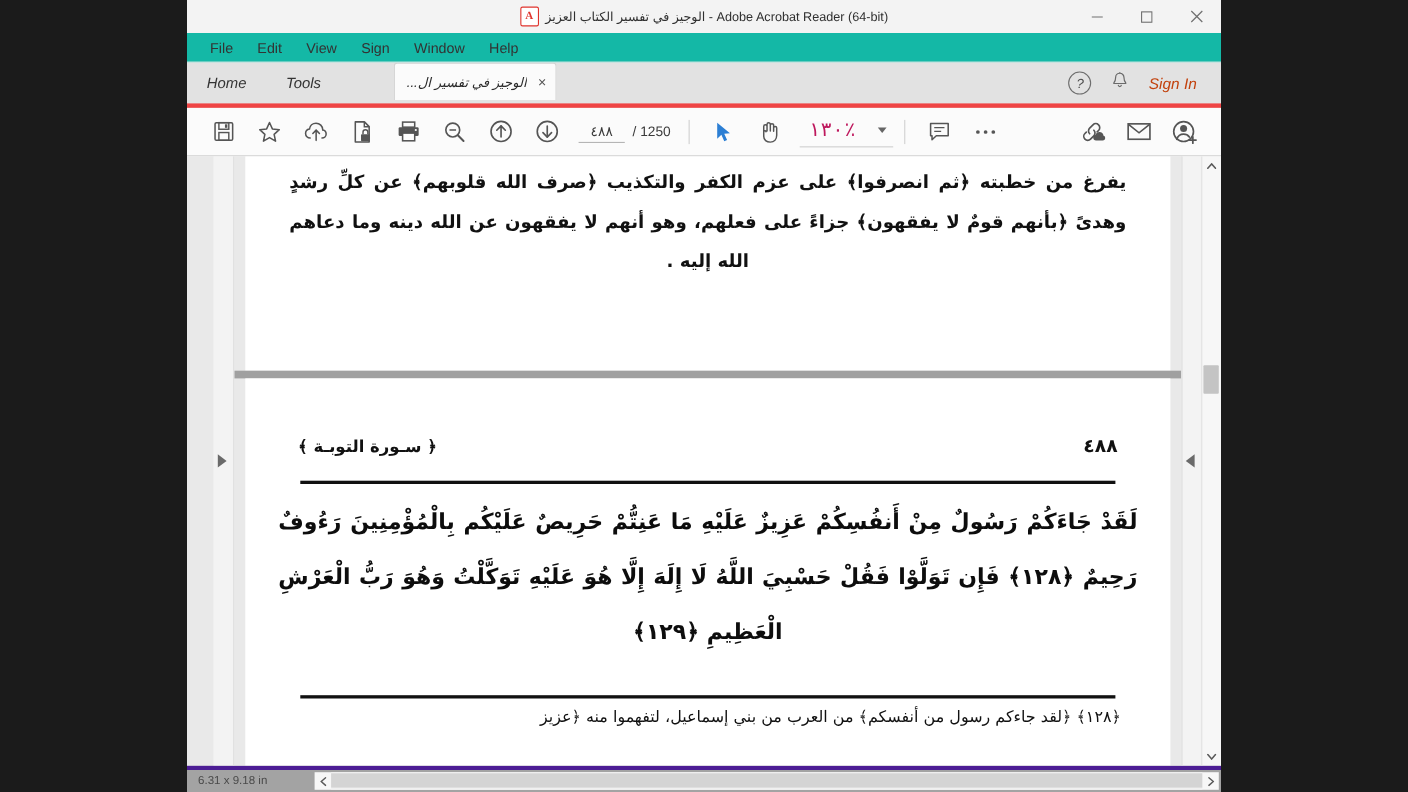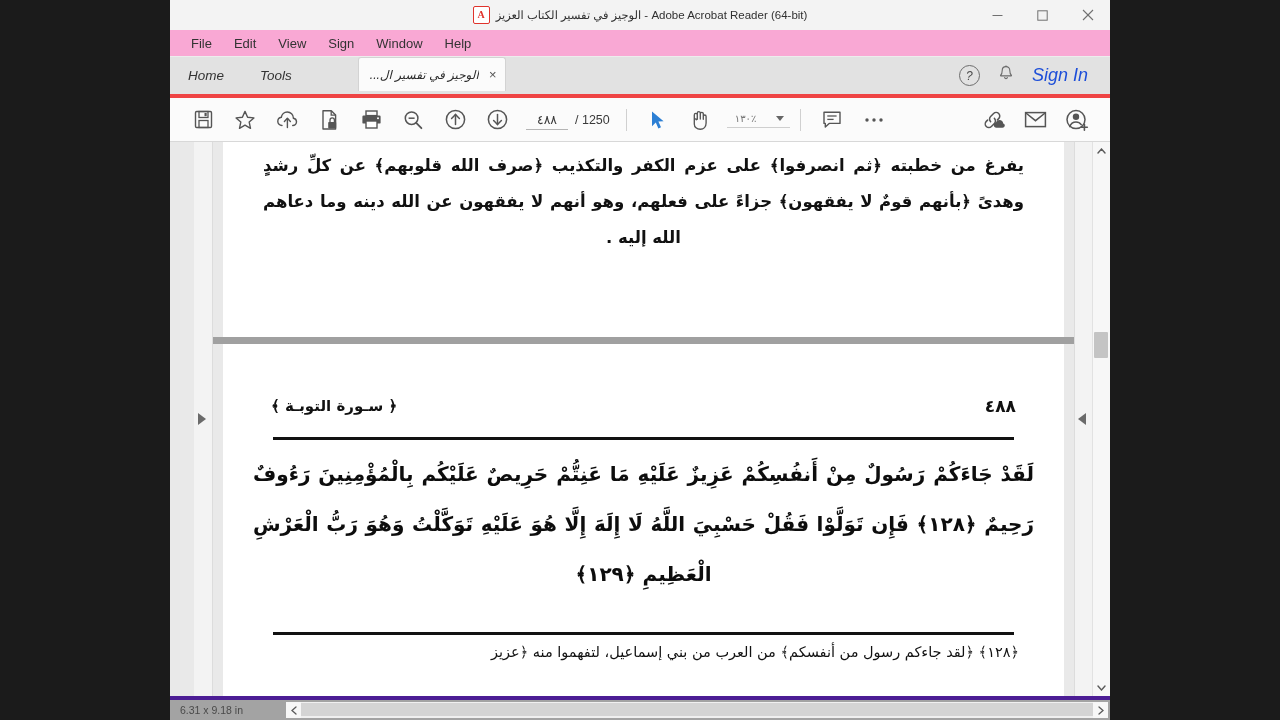--- a/index.html
+++ b/index.html
@@ -33,21 +33,21 @@
     font-size:10px;color:#e0332c;font-weight:bold;line-height:1;
     font-family:"Liberation Serif", serif;background:#fff;
   }
   .title-text{font-size:11.5px;color:#303030;white-space:nowrap;}
   .wincontrols{margin-left:auto;display:flex;height:30px;z-index:3;}
   .wc{width:45px;height:30px;display:flex;align-items:center;justify-content:center;}
   .wc svg{display:block;}
 
   
   .menubar{
-    height:26px;background:#f9a8d4;display:flex;align-items:center;
+    height:26px;background:#14b8a6;display:flex;align-items:center;
     padding-left:10px;gap:0px;flex:none;border-bottom:1px solid #ededed;
   }
   .menuitem{
     font-size:13px;color:#333;padding:3px 11px;border-radius:2px;white-space:nowrap;
   }
 
   
   .tabbar{
     height:37px;background:#e2e2e2;display:flex;align-items:flex-start;flex:none;
     position:relative;border-bottom:4px solid #ef4444;font-style:italic;
@@ -70,41 +70,41 @@
   .tab-close{font-size:13px;color:#555;line-height:1;}
   .tabbar-right{
     margin-left:auto;display:flex;align-items:center;gap:18px;
     padding-right:22px;height:37px;
   }
   .circ-q{
     width:19px;height:19px;border-radius:50%;border:1.4px solid #6d6d6d;
     display:flex;align-items:center;justify-content:center;
     font-size:12px;color:#4a4a4a;line-height:1;
   }
-  .signin{font-size:18px;color:#1d4ed8;}
+  .signin{font-size:14px;color:#c2410c;}
 
   
   .toolbar{
     height:43px;background:#fbfbfb;display:flex;align-items:center;
     padding:0 12px;flex:none;border-bottom:1px solid #d8d8d8;
   }
   .tool{
     width:42px;height:43px;display:flex;align-items:center;justify-content:center;
   }
   .tool svg{display:block;}
   .sep{width:1px;height:22px;background:#d0d0d0;margin:0 10px;}
   .pagebox{display:flex;align-items:center;gap:7px;margin:0 6px 0 8px;}
   .pagenum{
     font-size:12.5px;color:#3a3a3a;border-bottom:1px solid #b5b5b5;
     min-width:34px;text-align:center;padding:2px 4px 2px;
   }
   .pagetotal{font-size:12.5px;color:#3a3a3a;}
   .zoombox{display:flex;align-items:center;gap:20px;margin-left:6px;
     border-bottom:1px solid #cfcfcf;padding:2px 6px 3px 8px;}
-  .zoomval{font-size:10px;color:#737373;}
+  .zoomval{font-size:18px;color:#be185d;font-family:Liberation Mono, monospace;}
   .caret{width:0;height:0;border-left:4.5px solid transparent;border-right:4.5px solid transparent;
     border-top:5px solid #666;}
   .tool-right{margin-left:auto;display:flex;align-items:center;}
 
   
   .docarea{
     flex:1;position:relative;background:#e9e9e9;overflow:hidden;display:flex;padding-left:24px;
   }
   .leftrail{
     width:18px;background:#f3f3f3;border-right:1px solid #dcdcdc;

